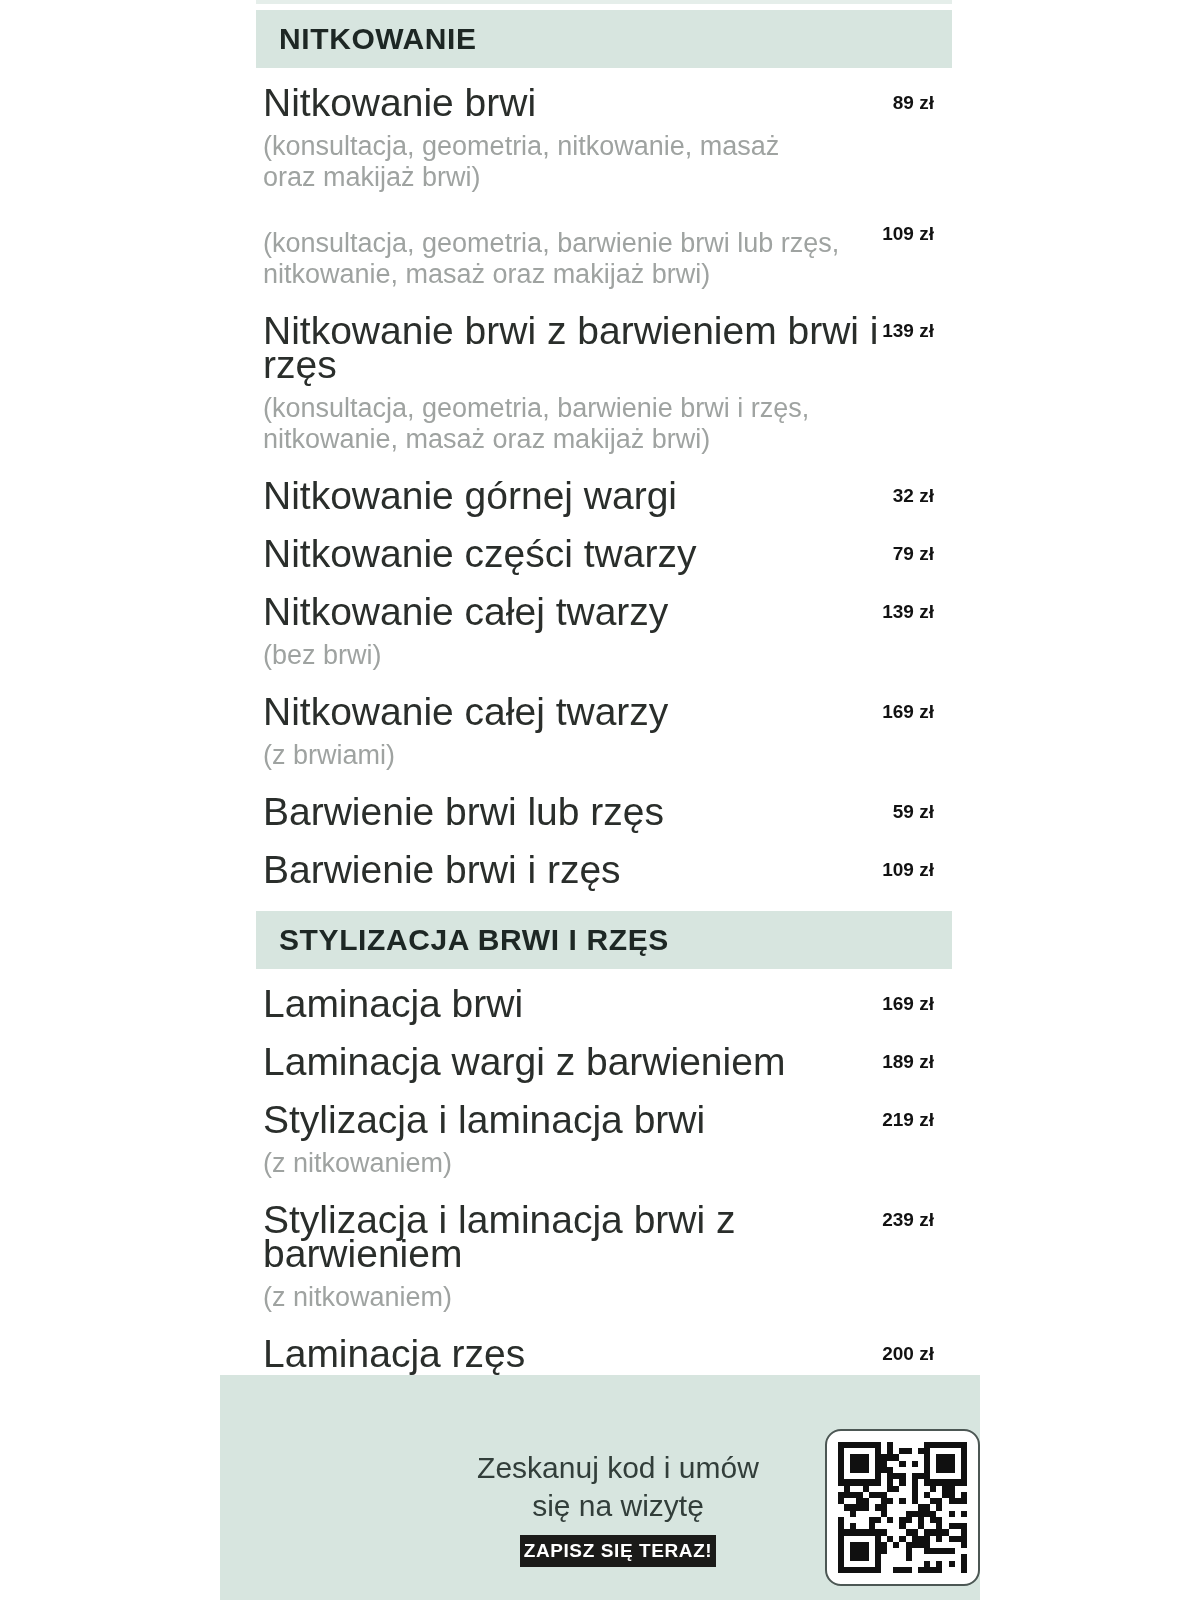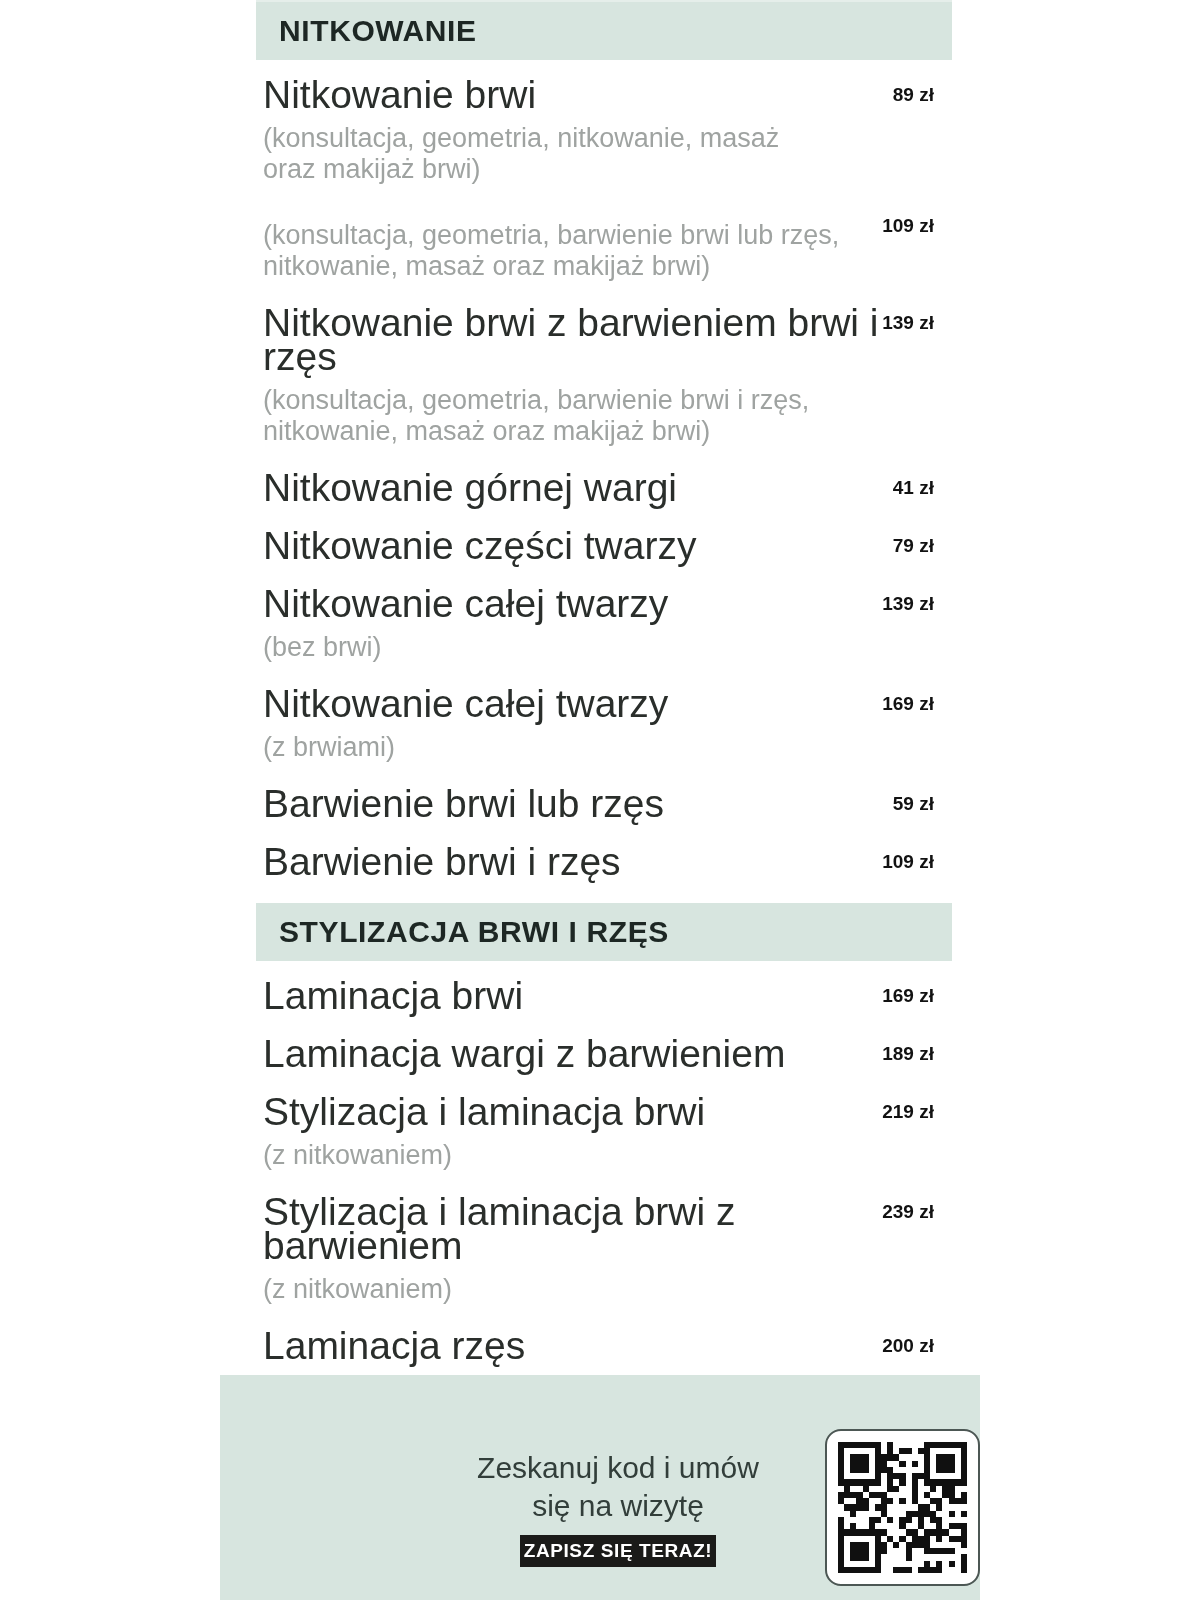--- a/index.html
+++ b/index.html
@@ -17,21 +17,21 @@
   html,body{margin:0;padding:0;}
   body{
     width:1200px;height:1600px;position:relative;overflow:hidden;
     background:#ffffff;
     font-family:"Liberation Sans","DejaVu Sans",sans-serif;
     -webkit-font-smoothing:antialiased;
   }
   .top-strip{position:absolute;left:256px;top:0;width:696px;height:4px;background:var(--accent-mint);opacity:.65;}
   .bottom-strip{position:absolute;left:226px;top:1592px;width:748px;height:8px;background:var(--accent-mint);opacity:.35;}
 
-  .menu{position:absolute;left:256px;top:2px;width:696px;}
+  .menu{position:absolute;left:256px;top:10px;width:696px;}
   .sec-header{
     height:58px;background:var(--accent-mint);
     display:flex;align-items:center;
     padding-left:23px;box-sizing:border-box;
     font-size:30px;font-weight:700;letter-spacing:.6px;
     color:var(--header-text);
     margin-bottom:18px;
   }
   .row{
     display:flex;justify-content:space-between;align-items:flex-start;
@@ -104,21 +104,21 @@
         <div class="desc">(konsultacja, geometria, barwienie brwi i rzęs,
 nitkowanie, masaż oraz makijaż brwi)</div>
       </div>
       <div class="price">139 zł</div>
     </div>
 
     <div class="row">
       <div class="info">
         <div class="title">Nitkowanie górnej wargi</div>
       </div>
-      <div class="price">41 zł</div>
+      <div class="price">32 zł</div>
     </div>
 
     <div class="row">
       <div class="info">
         <div class="title">Nitkowanie części twarzy</div>
       </div>
       <div class="price">79 zł</div>
     </div>
 
     <div class="row">

